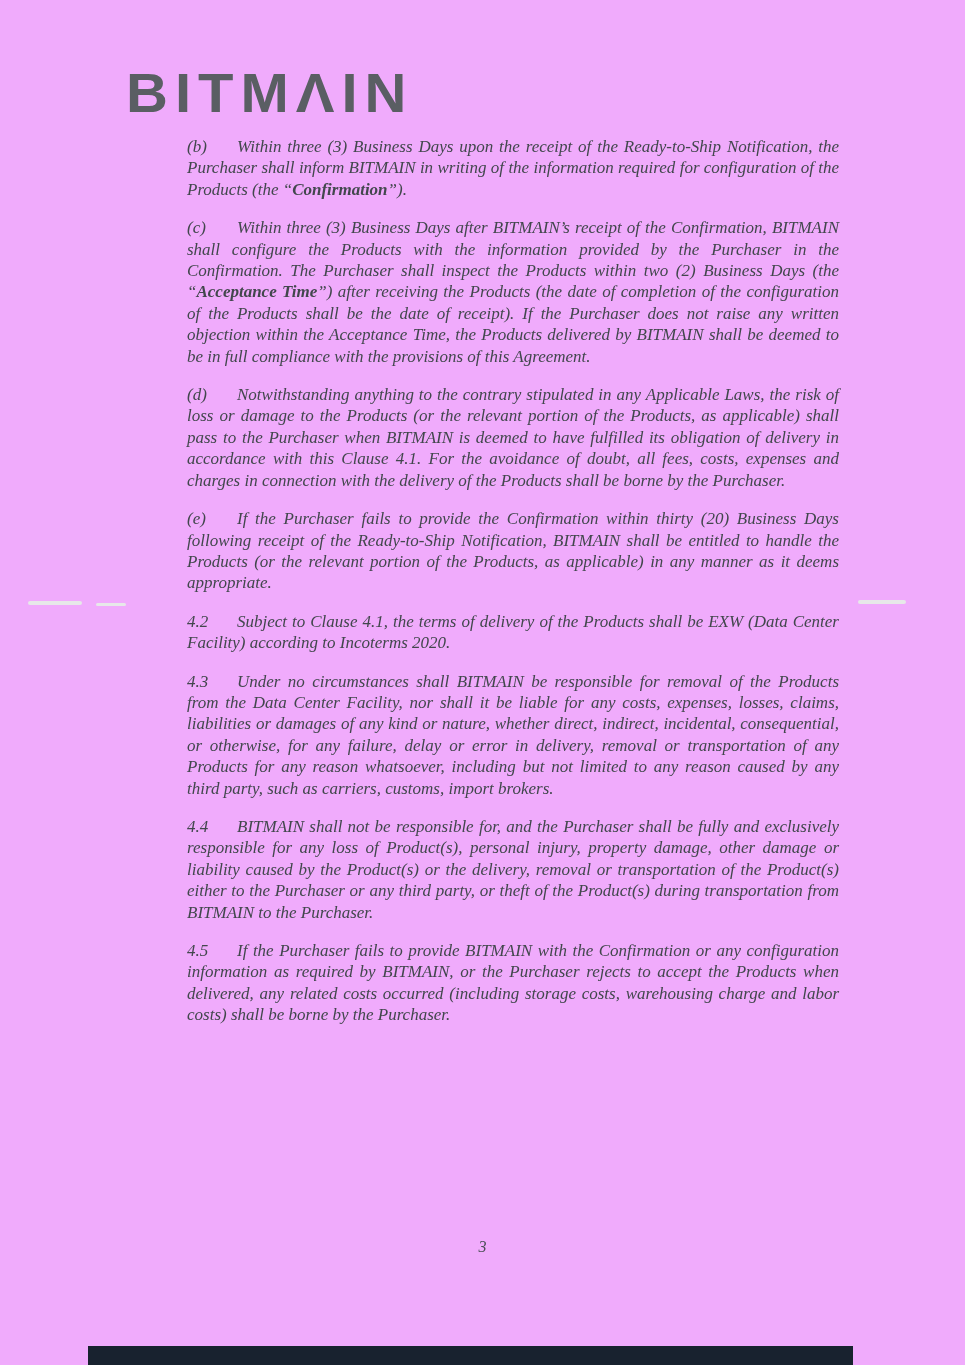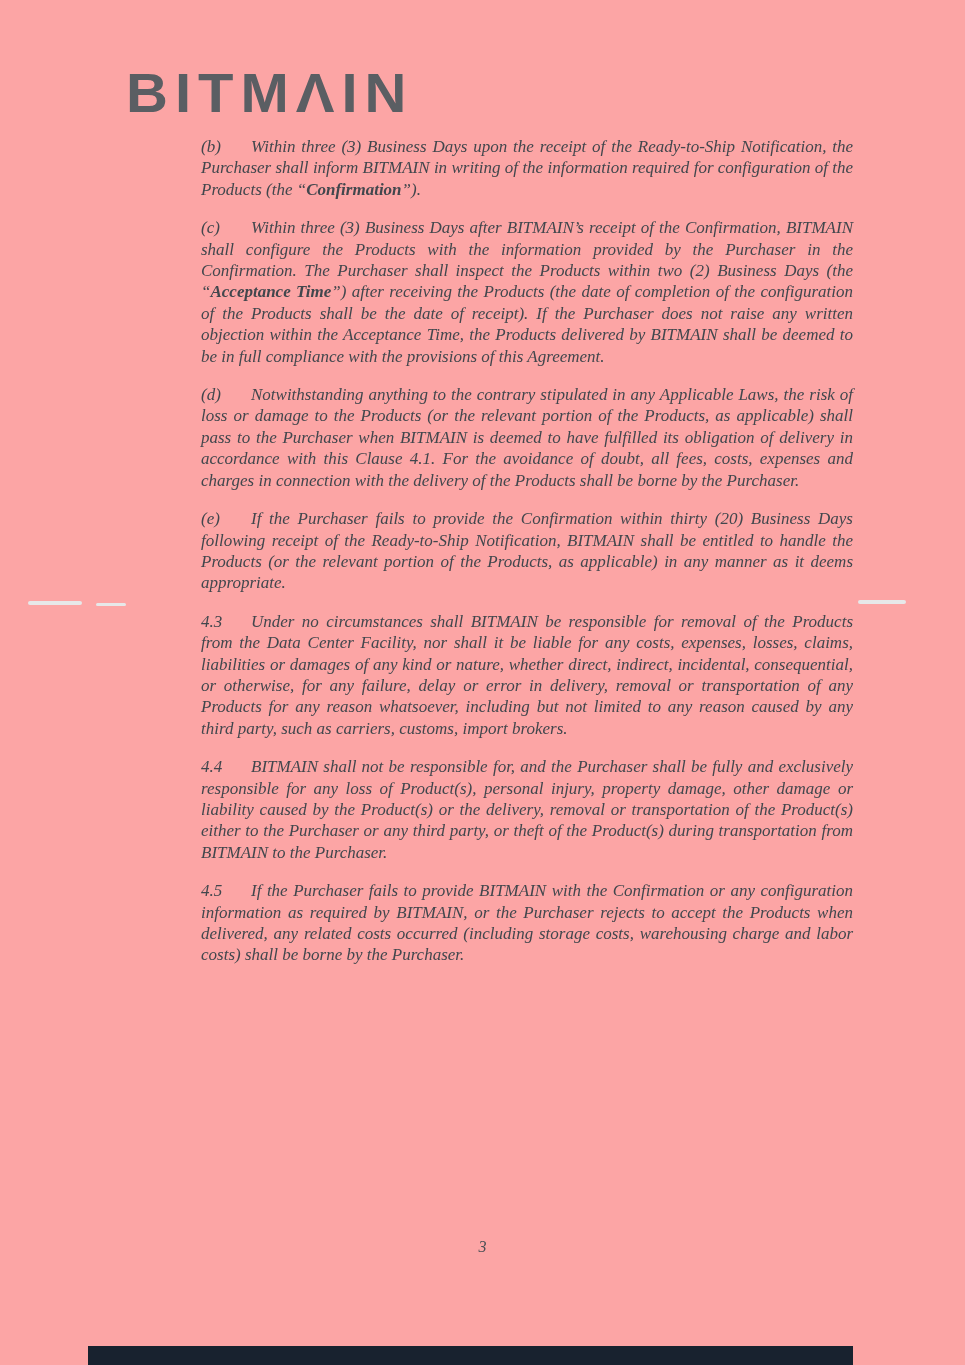--- a/index.html
+++ b/index.html
@@ -4,40 +4,40 @@
 <style>
   html, body {
     margin: 0;
     padding: 0;
     background: #ffffff;
   }
   .page {
     position: relative;
     width: 965px;
     height: 1365px;
-    background: #fca5a5;
+    background: #f0abfc;
     overflow: hidden;
     font-family: "Liberation Serif", "DejaVu Serif", serif;
   }
   .logo {
     position: absolute;
     left: 126px;
     top: 64px;
     font-family: "Liberation Sans", "DejaVu Sans", sans-serif;
     font-weight: bold;
     font-size: 58px;
     line-height: 1;
     letter-spacing: 7px;
     color: #5a5e63;
     transform: scaleY(0.96);
     user-select: none;
   }
   .content {
     position: absolute;
-    left: 201px;
+    left: 187px;
     top: 136px;
     width: 652px;
     color: #42474d;
     font-style: italic;
     font-size: 17px;
     line-height: 21.4px;
   }
   .para {
     margin: 0 0 17px 0;
     text-align: justify;
@@ -85,20 +85,21 @@
 <div class="page">
 
   <div class="logo">BITMΛIN</div>
 
   <main class="content">
 
   <p class="para"><span class="plabel">(b)</span><span class="ptext"><span>Within three (3) Business Days upon the receipt of the Ready-to-Ship Notification, the Purchaser shall inform BITMAIN in writing of the information required for configuration of the Products (the “</span><b>Confirmation</b><span>”).</span></span></p>
       <p class="para"><span class="plabel">(c)</span><span class="ptext"><span>Within three (3) Business Days after BITMAIN’s receipt of the Confirmation, BITMAIN shall configure the Products with the information provided by the Purchaser in the Confirmation. The Purchaser shall inspect the Products within two (2) Business Days (the “</span><b>Acceptance Time</b><span>”) after receiving the Products (the date of completion of the configuration of the Products shall be the date of receipt). If the Purchaser does not raise any written objection within the Acceptance Time, the Products delivered by BITMAIN shall be deemed to be in full compliance with the provisions of this Agreement.</span></span></p>
       <p class="para"><span class="plabel">(d)</span><span class="ptext"><span>Notwithstanding anything to the contrary stipulated in any Applicable Laws, the risk of loss or damage to the Products (or the relevant portion of the Products, as applicable) shall pass to the Purchaser when BITMAIN is deemed to have fulfilled its obligation of delivery in accordance with this Clause 4.1. For the avoidance of doubt, all fees, costs, expenses and charges in connection with the delivery of the Products shall be borne by the Purchaser.</span></span></p>
       <p class="para"><span class="plabel">(e)</span><span class="ptext"><span>If the Purchaser fails to provide the Confirmation within thirty (20) Business Days following receipt of the Ready-to-Ship Notification, BITMAIN shall be entitled to handle the Products (or the relevant portion of the Products, as applicable) in any manner as it deems appropriate.</span></span></p>
+      <p class="para"><span class="plabel">4.2</span><span class="ptext"><span>Subject to Clause 4.1, the terms of delivery of the Products shall be EXW (Data Center Facility) according to Incoterms 2020.</span></span></p>
       <p class="para"><span class="plabel">4.3</span><span class="ptext"><span>Under no circumstances shall BITMAIN be responsible for removal of the Products from the Data Center Facility, nor shall it be liable for any costs, expenses, losses, claims, liabilities or damages of any kind or nature, whether direct, indirect, incidental, consequential, or otherwise, for any failure, delay or error in delivery, removal or transportation of any Products for any reason whatsoever, including but not limited to any reason caused by any third party, such as carriers, customs, import brokers.</span></span></p>
       <p class="para"><span class="plabel">4.4</span><span class="ptext"><span>BITMAIN shall not be responsible for, and the Purchaser shall be fully and exclusively responsible for any loss of Product(s), personal injury, property damage, other damage or liability caused by the Product(s) or the delivery, removal or transportation of the Product(s) either to the Purchaser or any third party, or theft of the Product(s) during transportation from BITMAIN to the Purchaser.</span></span></p>
       <p class="para"><span class="plabel">4.5</span><span class="ptext"><span>If the Purchaser fails to provide BITMAIN with the Confirmation or any configuration information as required by BITMAIN, or the Purchaser rejects to accept the Products when delivered, any related costs occurred (including storage costs, warehousing charge and labor costs) shall be borne by the Purchaser.</span></span></p>
     </main>
 
   <div class="page-number">3</div>
 
   <div class="speck s1"></div>
   <div class="speck s2"></div>
   <div class="speck s3"></div>

